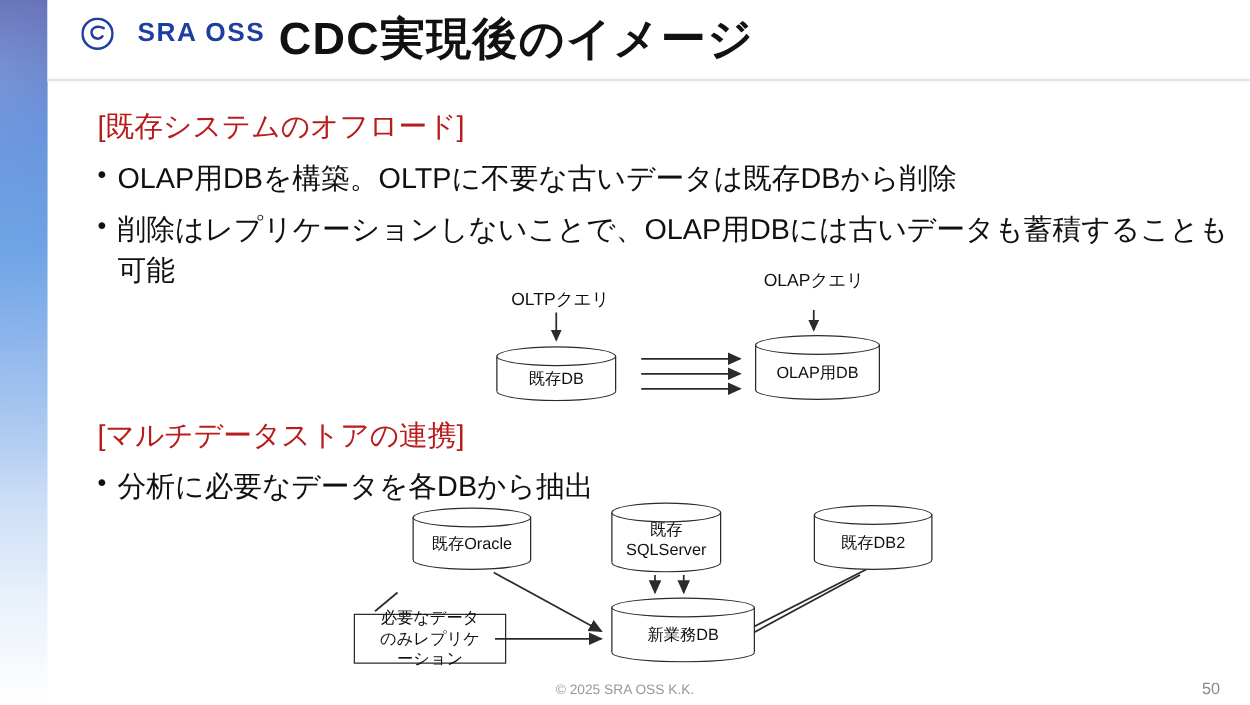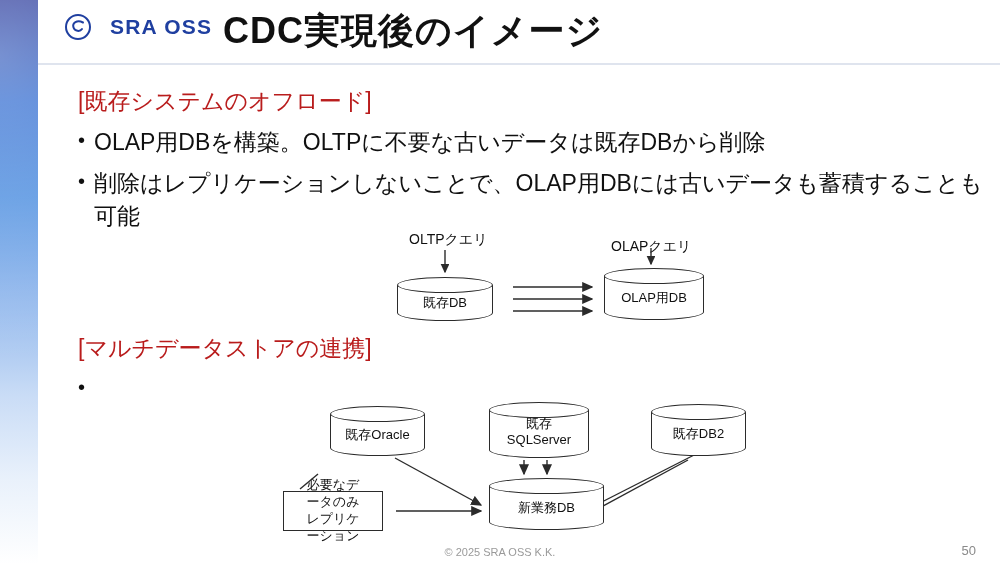--- a/index.html
+++ b/index.html
@@ -201,51 +201,52 @@
     <span class="dot">•</span>
     <span class="btxt">OLAP用DBを構築。OLTPに不要な古いデータは既存DBから削除</span>
   </div>
 
   <div class="bullet" style="left:78px; top:167px; width:905px;">
     <span class="dot">•</span>
     <span class="btxt">削除はレプリケーションしないことで、OLAP用DBには古いデータも蓄積することも可能</span>
   </div>
 
   <div class="caption" style="left:409px; top:231px;">OLTPクエリ</div>
-  <div class="caption" style="left:611px; top:238px;">OLAPクエリ</div>
+  <div class="caption" style="left:611px; top:216px;">OLAPクエリ</div>
 
 
   <div class="cyl" style="left:397px; top:277px; width:96px; height:44px;">
     <div class="body" style="height:28px;"></div>
     <div class="top"></div>
     <div class="bot" style="top:28px;"></div>
     <div class="lbl" style="top:18px;">既存DB</div>
   </div>
 
   <div class="cyl" style="left:604px; top:268px; width:100px; height:52px;">
     <div class="body" style="height:36px;"></div>
     <div class="top"></div>
     <div class="bot" style="top:36px;"></div>
     <div class="lbl" style="top:22px;">OLAP用DB</div>
   </div>
 
   <div class="section-head" style="left:78px; top:333px;">[マルチデータストアの連携]</div>
 
   <div class="bullet" style="left:78px; top:373px; width:900px;">
     <span class="dot">•</span>
+    <span class="btxt">分析に必要なデータを各DBから抽出</span>
   </div>
 
   <div class="cyl" style="left:330px; top:406px; width:95px; height:38px;">
     <div class="body" style="height:34px;"></div>
     <div class="top"></div>
     <div class="bot" style="top:34px;"></div>
     <div class="lbl" style="top:21px;">既存Oracle</div>
   </div>
 
-  <div class="cyl" style="left:489px; top:402px; width:100px; height:56px;">
+  <div class="cyl" style="left:489px; top:402px; width:88px; height:56px;">
     <div class="body" style="height:40px;"></div>
     <div class="top"></div>
     <div class="bot" style="top:40px;"></div>
     <div class="lbl" style="top:14px; white-space:pre-line;">既存
 SQLServer</div>
   </div>
 
   <div class="cyl" style="left:651px; top:404px; width:95px; height:52px;">
     <div class="body" style="height:36px;"></div>
     <div class="top"></div>
@@ -253,21 +254,21 @@
     <div class="lbl" style="top:22px;">既存DB2</div>
   </div>
 
   <div class="cyl" style="left:489px; top:478px; width:115px; height:52px;">
     <div class="body" style="height:36px;"></div>
     <div class="top"></div>
     <div class="bot" style="top:36px;"></div>
     <div class="lbl" style="top:22px;">新業務DB</div>
   </div>
 
-  <div class="box" style="left:283px; top:491px; width:100px; height:40px; padding:2px 20px;">
+  <div class="box" style="left:283px; top:491px; width:122px; height:40px; padding:2px 20px;">
     <span>必要なデータのみレプリケーション</span>
   </div>
 
   <svg class="overlay">
     <defs>
       <marker id="ah" markerWidth="7" markerHeight="7" refX="6" refY="3.2" orient="auto">
         <path d="M0,0 L7,3.2 L0,6.4 z" fill="#2b2b2b"></path>
       </marker>
       <marker id="ah2" markerWidth="8" markerHeight="8" refX="7" refY="3.6" orient="auto">
         <path d="M0,0 L8,3.6 L0,7.2 z" fill="#2b2b2b"></path>

